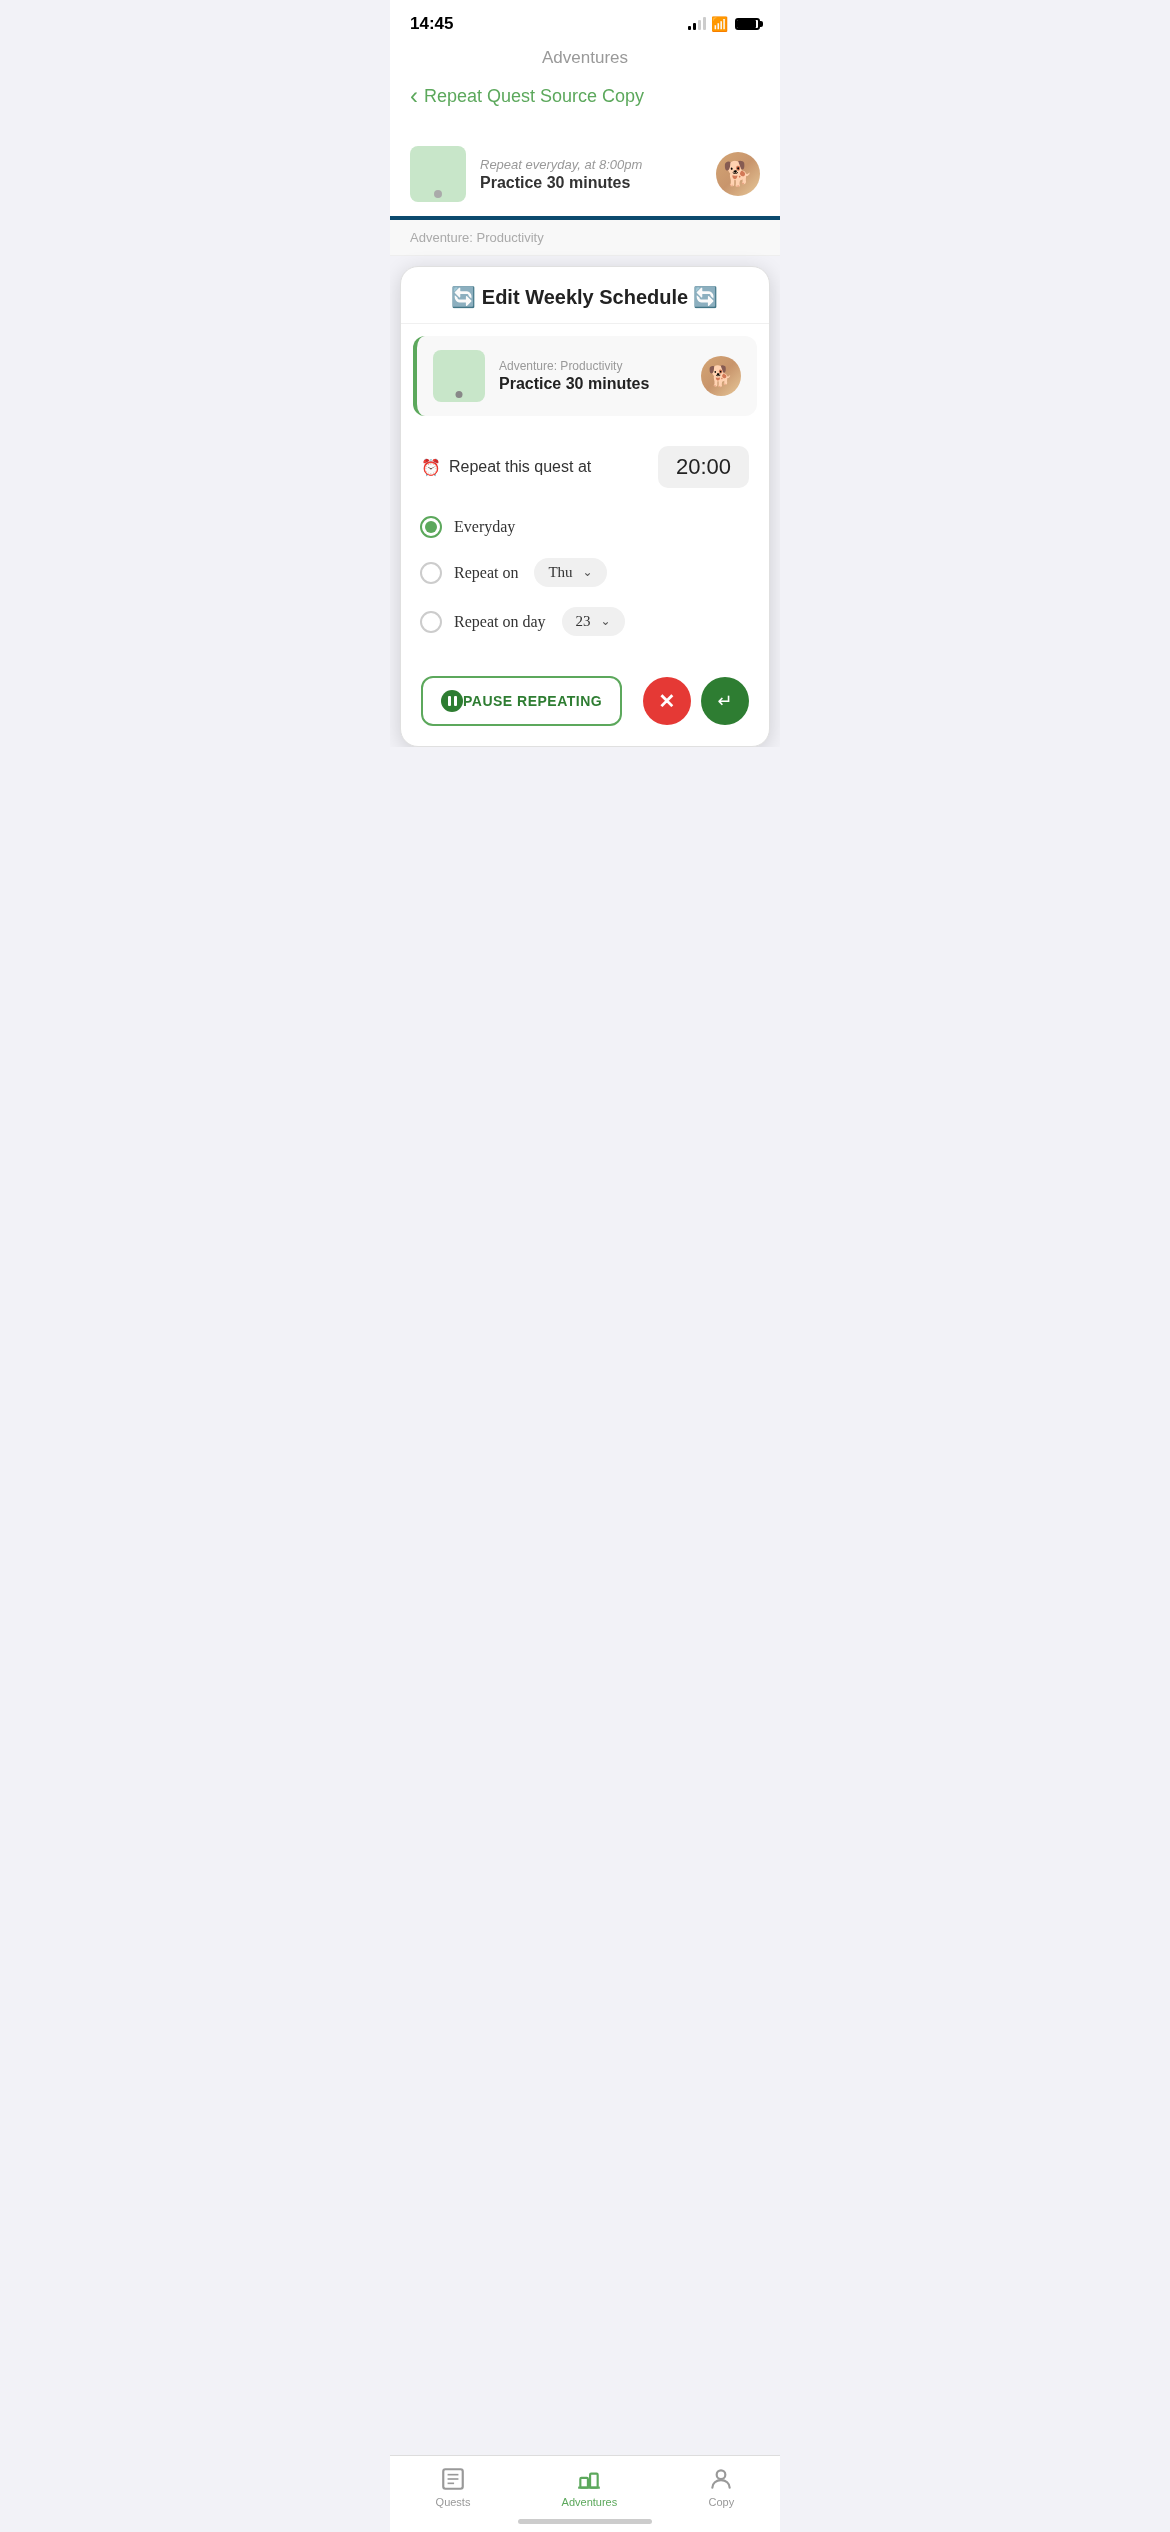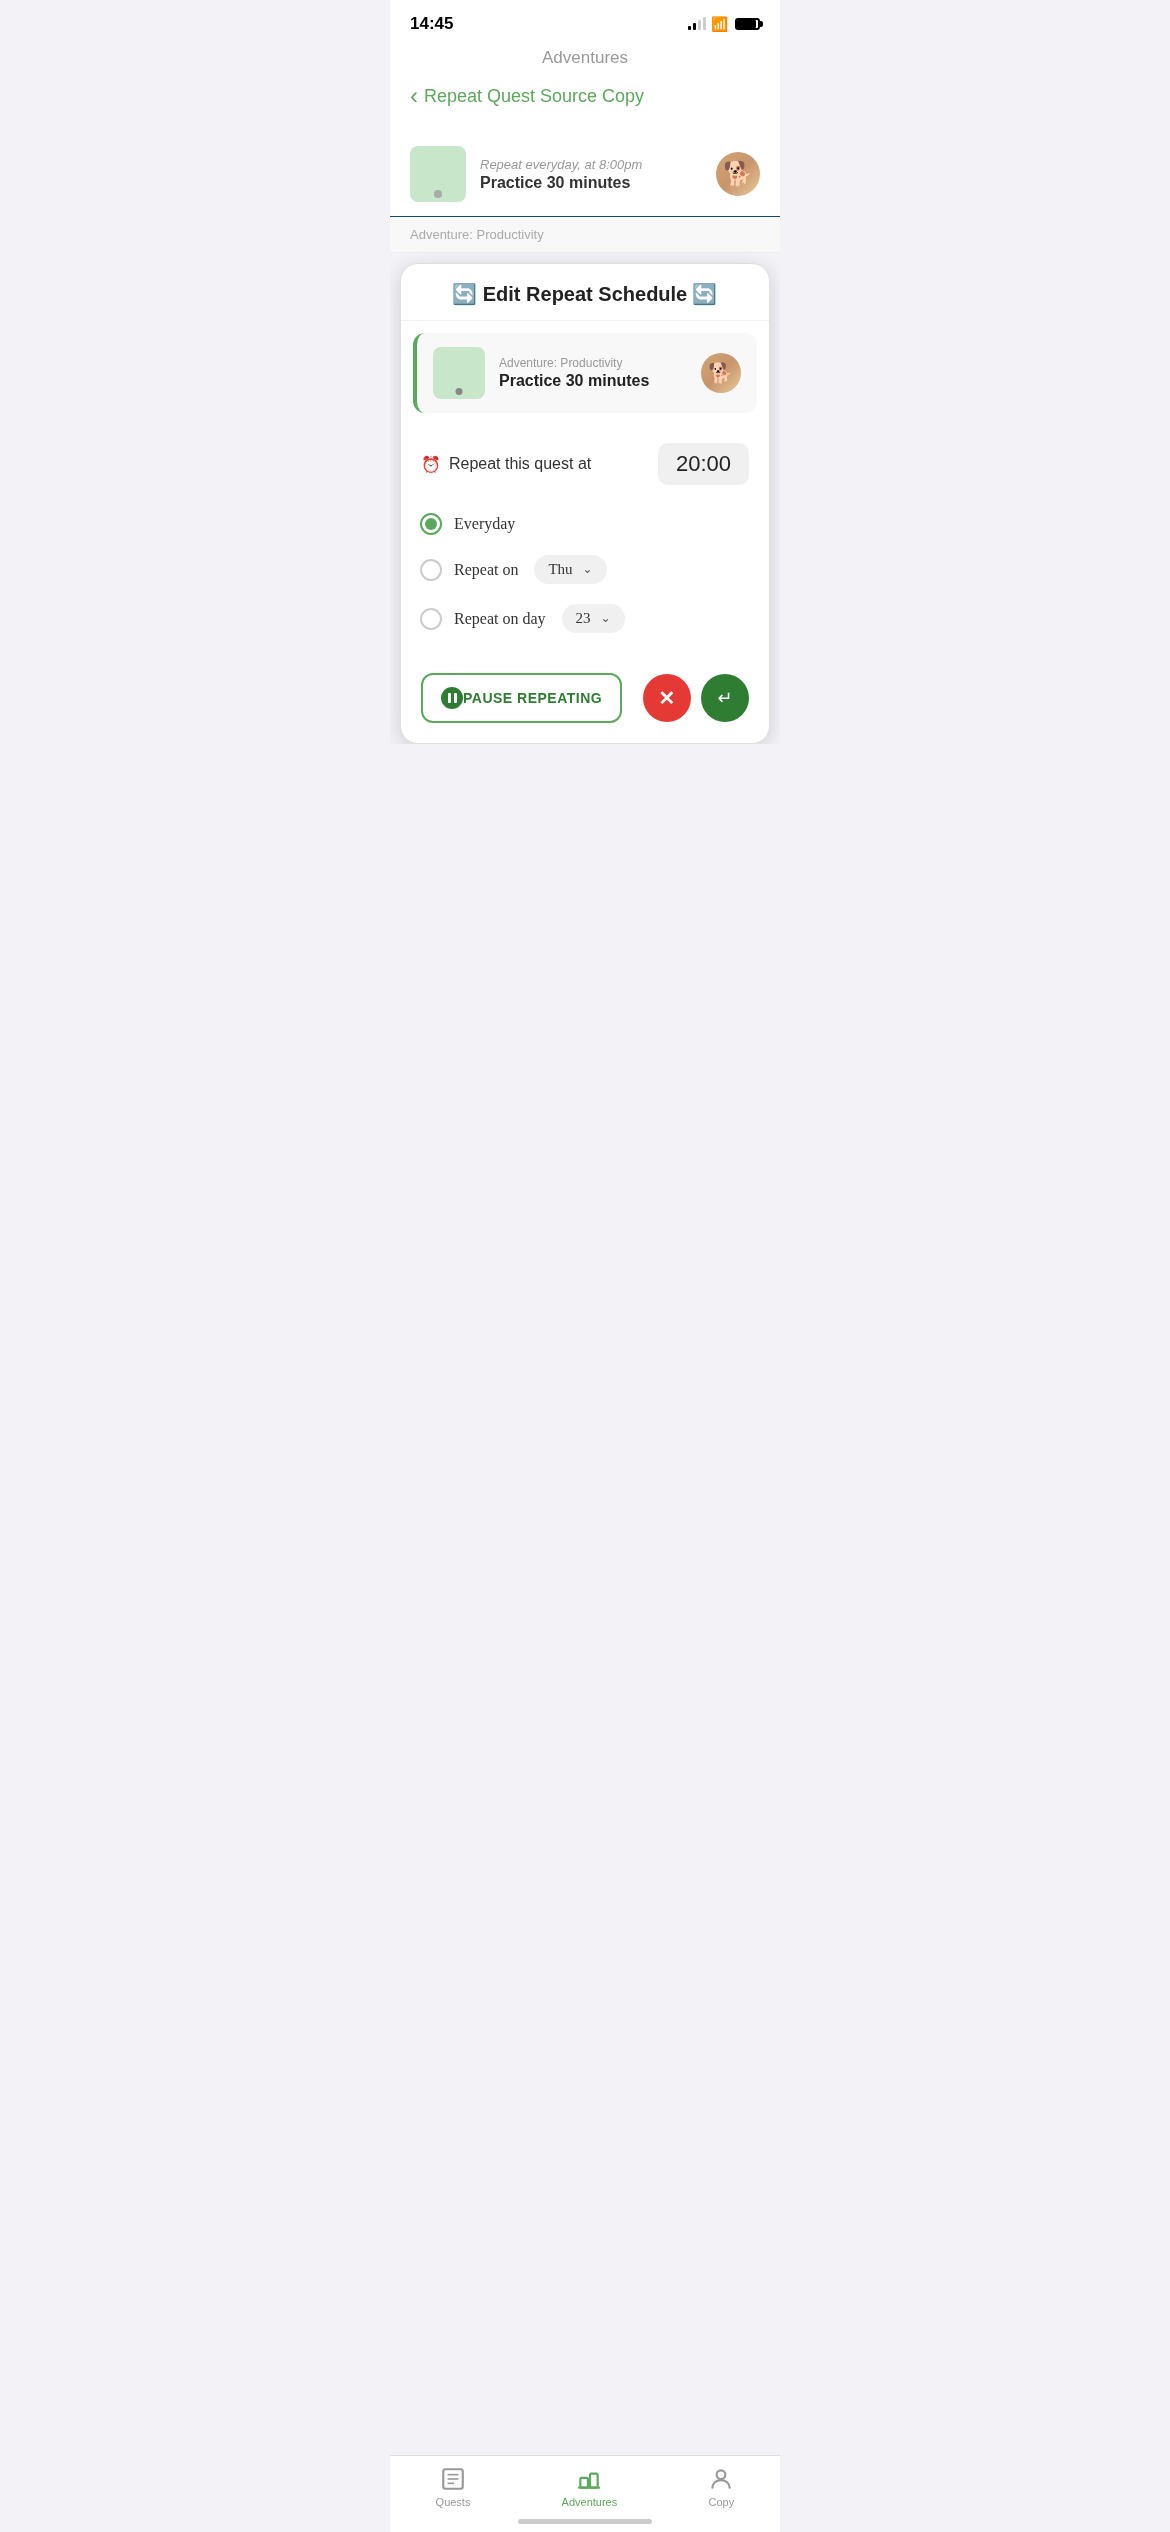--- a/index.html
+++ b/index.html
@@ -102,21 +102,21 @@
     }
 
     
     .bg-quest-card {
       background: #fff;
       margin: 0;
       padding: 14px 20px;
       display: flex;
       align-items: center;
       gap: 14px;
-      border-bottom: 1px solid #0c4a6e;
+      border-bottom: 4px solid #0c4a6e;
     }
     .quest-thumb {
       width: 56px;
       height: 56px;
       background: #c8e6c9;
       border-radius: 8px;
       flex-shrink: 0;
       position: relative;
     }
     .quest-thumb-dot {
@@ -483,21 +483,21 @@
   <div class="dog-avatar">🐕</div>
 </div>
 
 <div class="adventure-label-bg">Adventure: Productivity</div>
 
 <div class="modal-area">
   <div class="modal-card">
 
     <div class="modal-header">
       <span>🔄 </span>
-      <span>Edit Repeat Schedule</span>
+      <span>Edit Weekly Schedule</span>
       <span> 🔄</span>
     </div>
 
     <div class="modal-quest-card">
       <div class="modal-quest-thumb">
         <div class="modal-quest-thumb-dot"></div>
       </div>
       <div class="modal-quest-info">
         <div class="modal-adventure-label">Adventure: Productivity</div>
         <div class="modal-quest-name">Practice 30 minutes</div>

